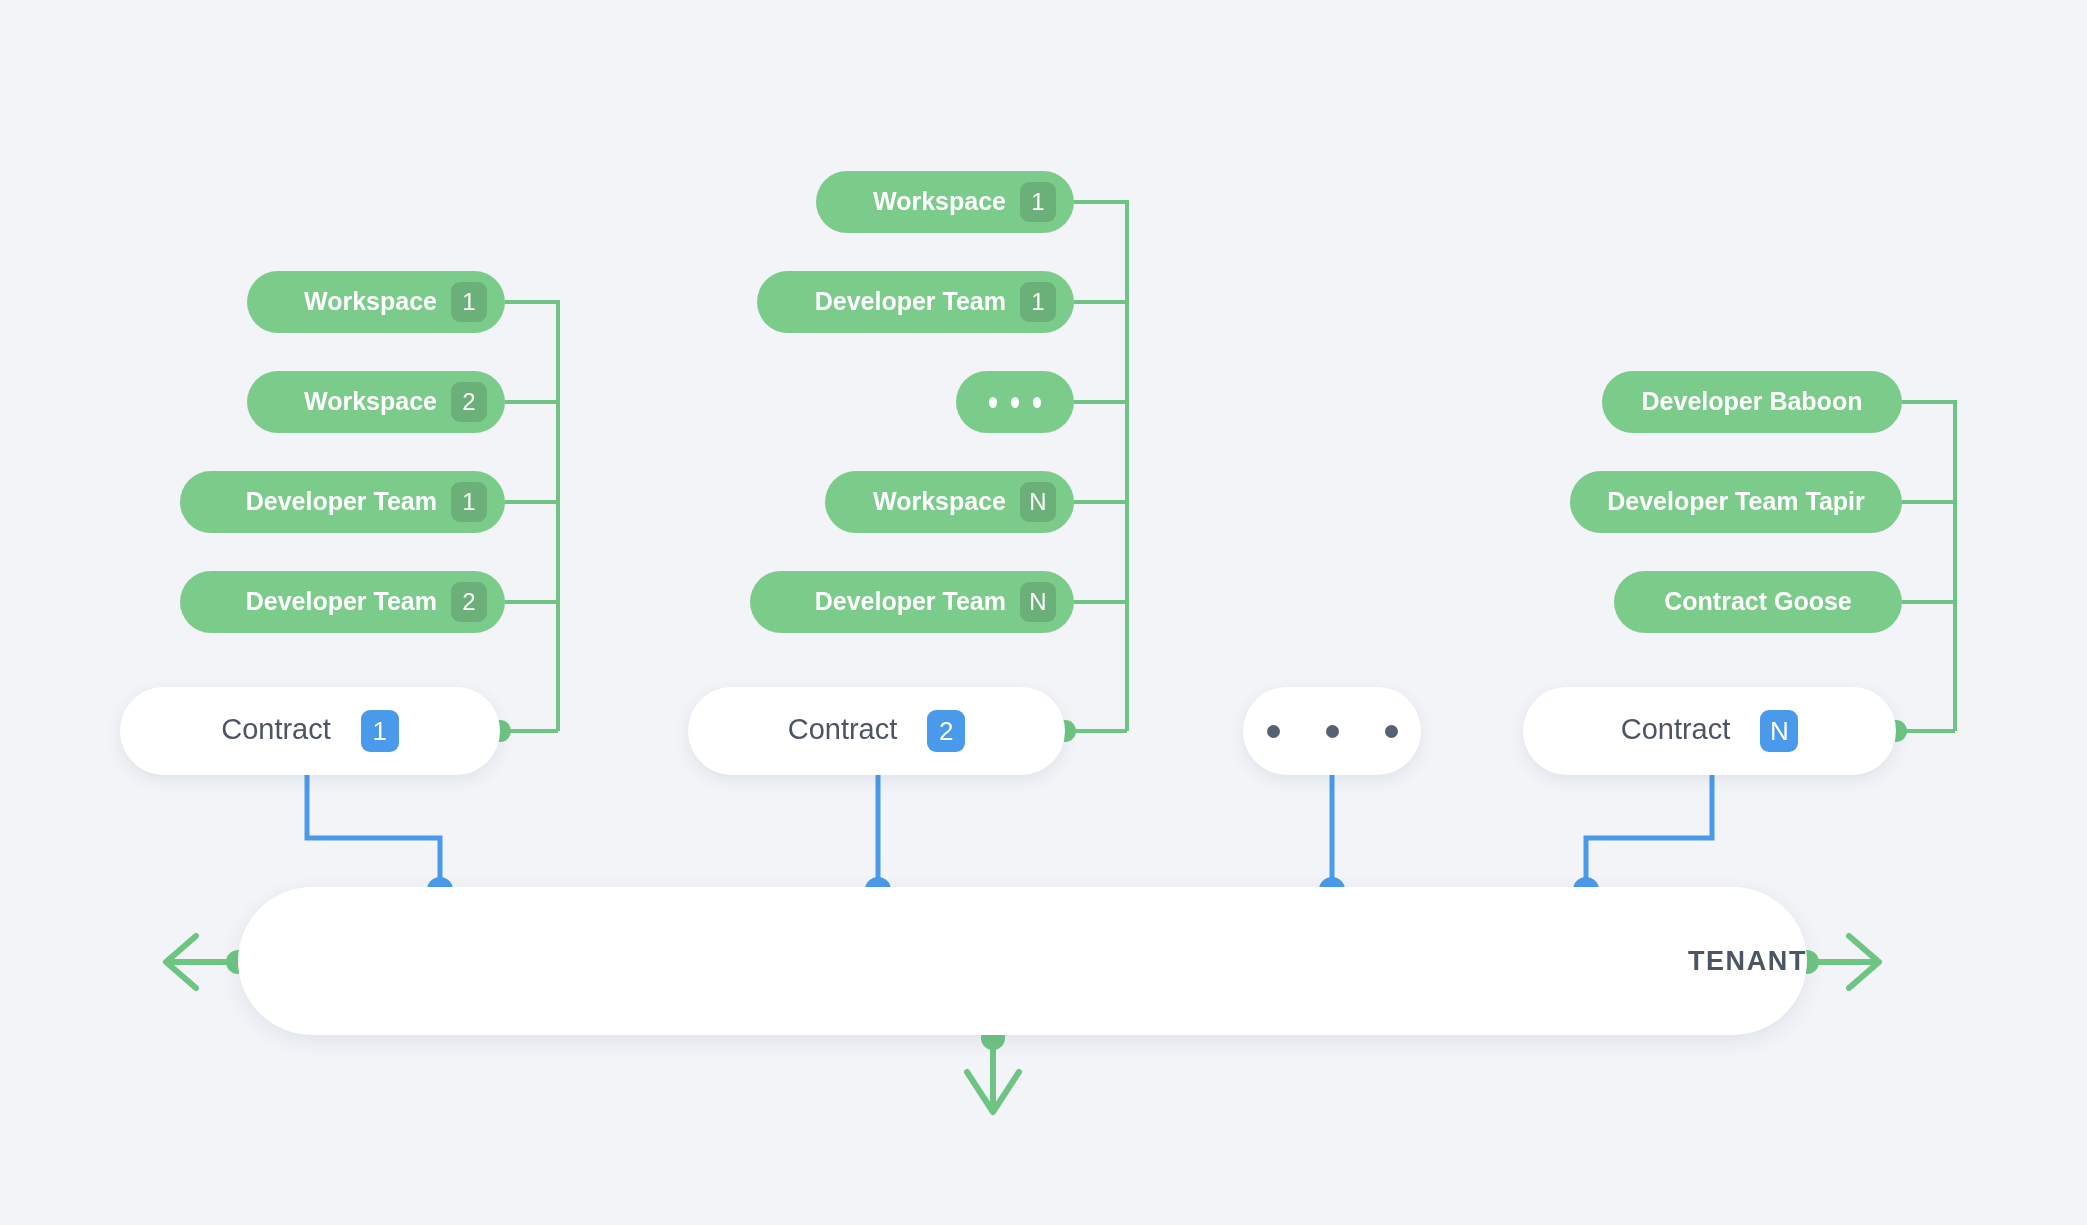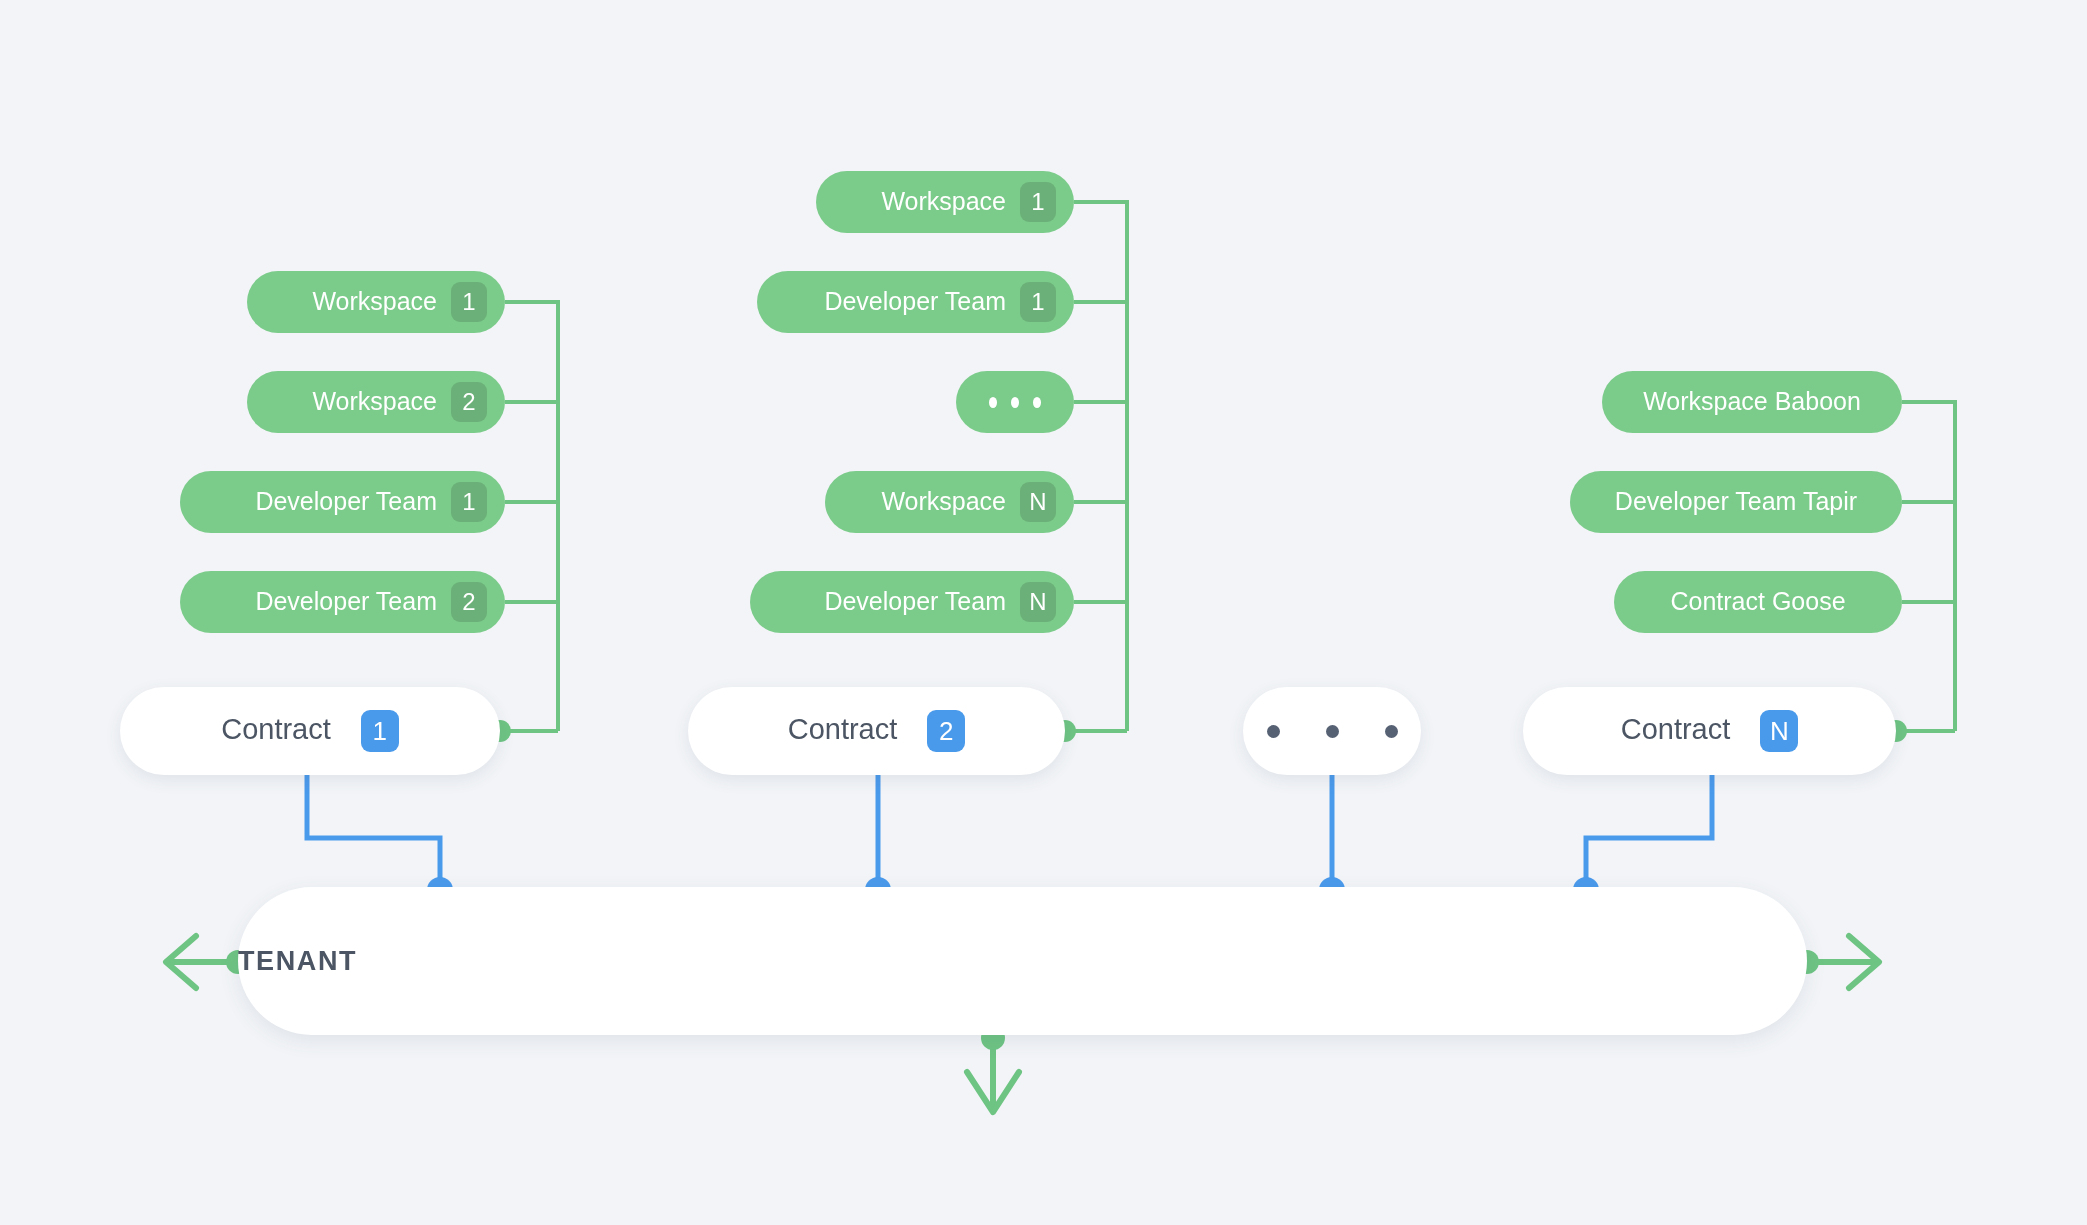--- a/index.html
+++ b/index.html
@@ -39,20 +39,21 @@
     box-sizing: border-box;
     background: #7bcb8a;
     border-radius: 31px;
     color: #ffffff;
     font-size: 25px;
     white-space: nowrap;
   }
   .pill .plabel {
     line-height: 1;
     padding-bottom: 2px;
+    font-weight: bold;
   }
   .pill .badge {
     background: rgba(0, 0, 0, 0.13);
     border-radius: 9px;
     min-width: 36px;
     height: 40px;
     display: flex;
     align-items: center;
     justify-content: center;
     font-size: 24px;
@@ -118,21 +119,21 @@
     position: absolute;
     left: 238px;
     top: 887px;
     width: 1569px;
     height: 148px;
     background: #ffffff;
     border-radius: 74px;
     box-shadow: 0 6px 20px rgba(70, 90, 120, 0.10);
     display: flex;
     align-items: center;
-    justify-content: flex-start;
+    justify-content: flex-end;
   }
   #tenant-label {
     font-size: 27px;
     font-weight: bold;
     letter-spacing: 1.6px;
     color: #4b5563;
   }
 </style>
 </head>
 <body>
@@ -228,21 +229,21 @@
   <div class="pill" style="left:825px; top:471px; width:249px;">
     <span class="plabel">Workspace</span>
     <span class="badge">N</span>
   </div>
   <div class="pill" style="left:750px; top:571px; width:324px;">
     <span class="plabel">Developer Team</span>
     <span class="badge">N</span>
   </div>
 
   <div class="pill" style="left:1602px; top:371px; width:300px; justify-content:center; padding:0 28px;">
-    <span class="plabel">Workspace Baboon</span>
+    <span class="plabel">Developer Baboon</span>
   </div>
   <div class="pill" style="left:1570px; top:471px; width:332px; justify-content:center; padding:16px 28px;">
     <span class="plabel">Developer Team Tapir</span>
   </div>
   <div class="pill" style="left:1614px; top:571px; width:288px; justify-content:center; padding:0 28px;">
     <span class="plabel">Contract Goose</span>
   </div>
 
   <div class="contract" style="left:120px; top:687px; width:380px;">
     <span class="clabel">Contract</span>

